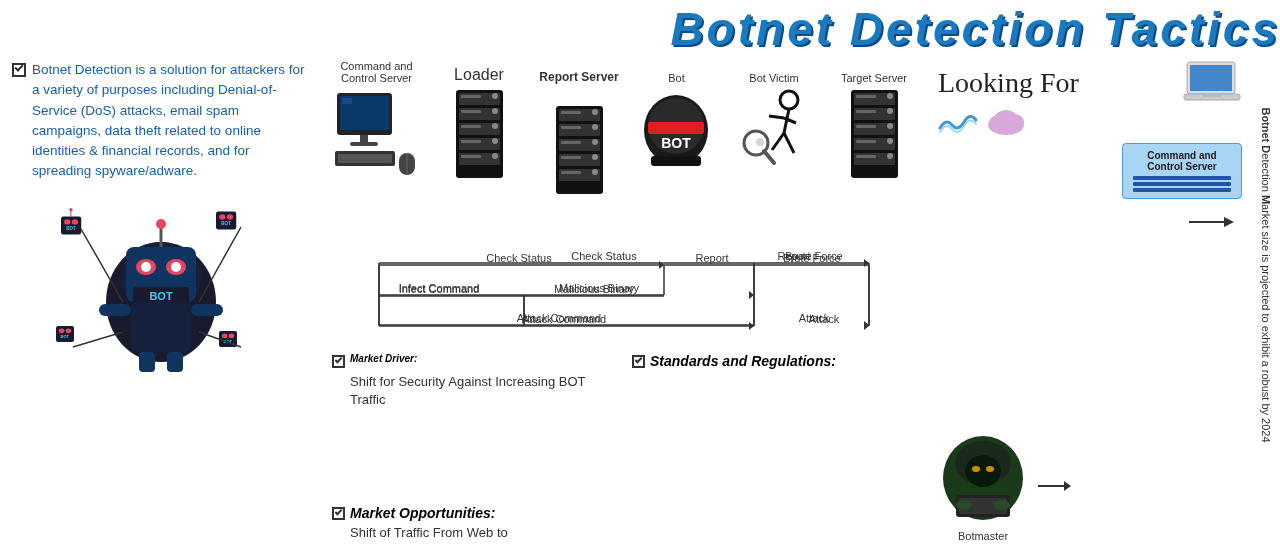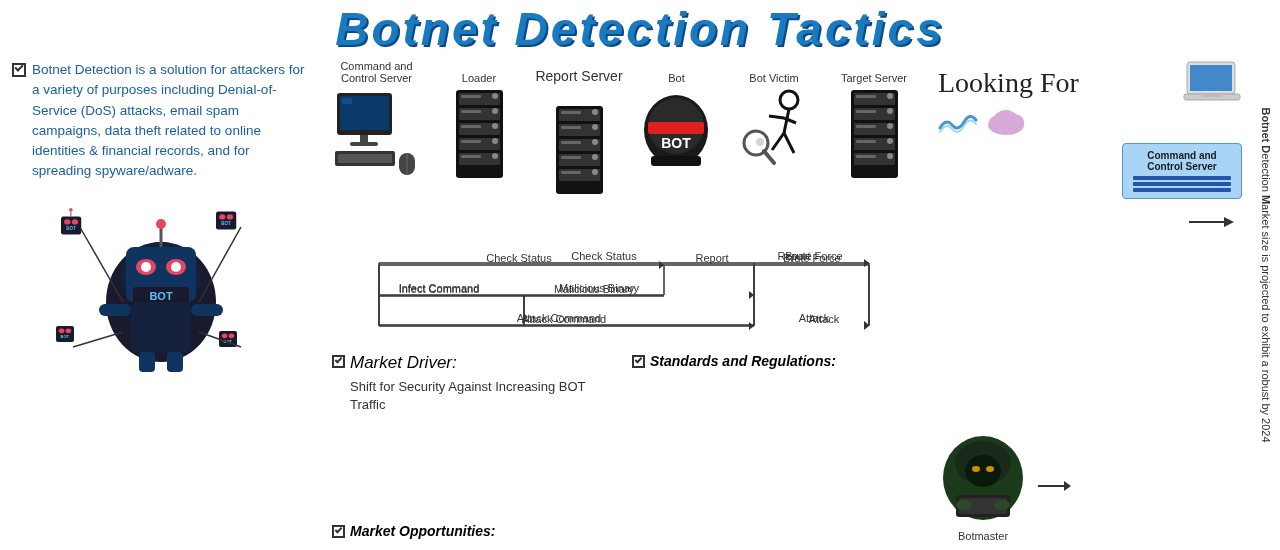--- a/index.html
+++ b/index.html
@@ -10,21 +10,21 @@
       background: #fff;
       font-family: Arial, sans-serif;
       position: relative;
     }
   </style>
 </head>
 <body>
 
 <div style="position:relative; width:1280px; height:550px; overflow:hidden; background:#fff;">
 
-  <div style="text-align:center; padding-top:2px;">
+  <div style="text-align:right; padding-top:2px;">
     <span style="font-size:46px; font-weight:900; color:#1a7abf; font-style:italic; letter-spacing:3px; text-shadow: 2px 2px 0 #0a4a8a; font-family:'Arial Black',Arial,sans-serif;">
       Botnet Detection Tactics
     </span>
   </div>
 
   <div style="display:flex; width:1250px; height:490px; padding:0 8px;">
 
     <div style="width:310px; min-width:310px; padding:4px 8px 0 4px;">
 
       <div style="display:flex; gap:6px; align-items:flex-start; margin-bottom:8px;">
@@ -118,21 +118,21 @@
 
             <rect x="3" y="63" width="60" height="15" rx="2" fill="#333"></rect>
             <rect x="6" y="66" width="54" height="9" rx="1" fill="#555"></rect>
 
             <rect x="67" y="65" width="16" height="22" rx="8" fill="#444"></rect>
             <line x1="75" y1="65" x2="75" y2="87" stroke="#666" stroke-width="1"></line>
           </svg>
         </div>
 
         <div style="display:flex;flex-direction:column;align-items:center;width:100px;">
-          <div style="font-size:11px;color:#333;text-align:center;font-weight:500;margin-bottom:4px;min-height:26px;display:flex;align-items:flex-end;justify-content:center;">Loader</div>
+          <div style="font-size:16px;color:#333;text-align:center;font-weight:500;margin-bottom:4px;min-height:26px;display:flex;align-items:flex-end;justify-content:center;">Loader</div>
           <svg width="55" height="95" viewBox="0 0 55 95">
             <rect x="4" y="2" width="47" height="88" rx="3" fill="#111"></rect>
             <rect x="7" y="5" width="41" height="12" rx="1" fill="#333"></rect>
             <rect x="9" y="7" width="20" height="3" rx="1" fill="#666"></rect>
             <circle cx="43" cy="8" r="3" fill="#888"></circle>
             <rect x="7" y="20" width="41" height="12" rx="1" fill="#333"></rect>
             <rect x="9" y="22" width="20" height="3" rx="1" fill="#666"></rect>
             <circle cx="43" cy="23" r="3" fill="#888"></circle>
             <rect x="7" y="35" width="41" height="12" rx="1" fill="#333"></rect>
             <rect x="9" y="37" width="20" height="3" rx="1" fill="#666"></rect>
@@ -140,21 +140,21 @@
             <rect x="7" y="50" width="41" height="12" rx="1" fill="#333"></rect>
             <rect x="9" y="52" width="20" height="3" rx="1" fill="#666"></rect>
             <circle cx="43" cy="53" r="3" fill="#888"></circle>
             <rect x="7" y="65" width="41" height="12" rx="1" fill="#333"></rect>
             <rect x="9" y="67" width="20" height="3" rx="1" fill="#666"></rect>
             <circle cx="43" cy="68" r="3" fill="#888"></circle>
           </svg>
         </div>
 
         <div style="display:flex;flex-direction:column;align-items:center;width:100px;">
-          <div style="font-size:14px;color:#333;text-align:center;font-weight:400;margin-bottom:20px;min-height:26px;display:flex;align-items:flex-end;justify-content:center;">Report Server</div>
+          <div style="font-size:12px;color:#333;text-align:center;font-weight:700;margin-bottom:20px;min-height:26px;display:flex;align-items:flex-end;justify-content:center;">Report Server</div>
           <svg width="55" height="95" viewBox="0 0 55 95">
             <rect x="4" y="2" width="47" height="88" rx="3" fill="#111"></rect>
             <rect x="7" y="5" width="41" height="12" rx="1" fill="#333"></rect>
             <rect x="9" y="7" width="20" height="3" rx="1" fill="#666"></rect>
             <circle cx="43" cy="8" r="3" fill="#888"></circle>
             <rect x="7" y="20" width="41" height="12" rx="1" fill="#333"></rect>
             <rect x="9" y="22" width="20" height="3" rx="1" fill="#666"></rect>
             <circle cx="43" cy="23" r="3" fill="#888"></circle>
             <rect x="7" y="35" width="41" height="12" rx="1" fill="#333"></rect>
             <rect x="9" y="37" width="20" height="3" rx="1" fill="#666"></rect>
@@ -280,21 +280,21 @@
         </div>
       </div>
 
       <div style="display:flex; margin-top:4px; flex:1;">
 
         <div style="flex:1; padding:4px 8px;">
           <div style="display:flex; align-items:flex-start; gap:5px; margin-bottom:5px;">
             <div style="width:13px;height:13px;min-width:13px;border:2px solid #333;margin-top:2px;">
               <div style="width:7px;height:4px;border-left:2px solid #333;border-bottom:2px solid #333;transform:rotate(-45deg) translate(1px,-1px);margin-top:2px;margin-left:1px;"></div>
             </div>
-            <span style="font-size:17px;font-weight:normal;font-style:italic;color:#000;">Market Driver:</span>
+            <span style="font-size:10px;font-weight:bold;font-style:italic;color:#000;">Market Driver:</span>
           </div>
           <div style="font-size:13px;color:#333;line-height:1.4;padding-left:18px;">Shift for Security Against Increasing BOT Traffic</div>
         </div>
 
         <div style="flex:1; padding:4px 8px;">
           <div style="display:flex; align-items:flex-start; gap:5px; margin-bottom:5px;">
             <div style="width:13px;height:13px;min-width:13px;border:2px solid #333;margin-top:2px;">
               <div style="width:7px;height:4px;border-left:2px solid #333;border-bottom:2px solid #333;transform:rotate(-45deg) translate(1px,-1px);margin-top:2px;margin-left:1px;"></div>
             </div>
             <span style="font-size:14px;font-weight:bold;font-style:italic;color:#000;">Standards and Regulations:</span>
@@ -303,20 +303,21 @@
 
       </div>
 
       <div style="padding:0 8px 4px 8px;">
         <div style="display:flex;align-items:flex-start;gap:5px;margin-bottom:3px;">
           <div style="width:13px;height:13px;min-width:13px;border:2px solid #333;margin-top:2px;">
             <div style="width:7px;height:4px;border-left:2px solid #333;border-bottom:2px solid #333;transform:rotate(-45deg) translate(1px,-1px);margin-top:2px;margin-left:1px;"></div>
           </div>
           <span style="font-size:14px;font-weight:bold;font-style:italic;color:#000;">Market Opportunities:</span>
         </div>
+        <div style="font-size:13px;color:#333;line-height:1.4;padding-left:18px;">Shift of Traffic From Web to</div>
       </div>
 
     </div>
 
     <div style="width:320px;min-width:320px;padding:4px 8px;display:flex;flex-direction:column;position:relative;">
 
       <div style="display:flex;align-items:center;justify-content:space-between;margin-bottom:2px;">
         <div style="flex:1;">
           <div style="font-family:'Brush Script MT',cursive;font-size:28px;color:#222;">Looking For</div>
         </div>

